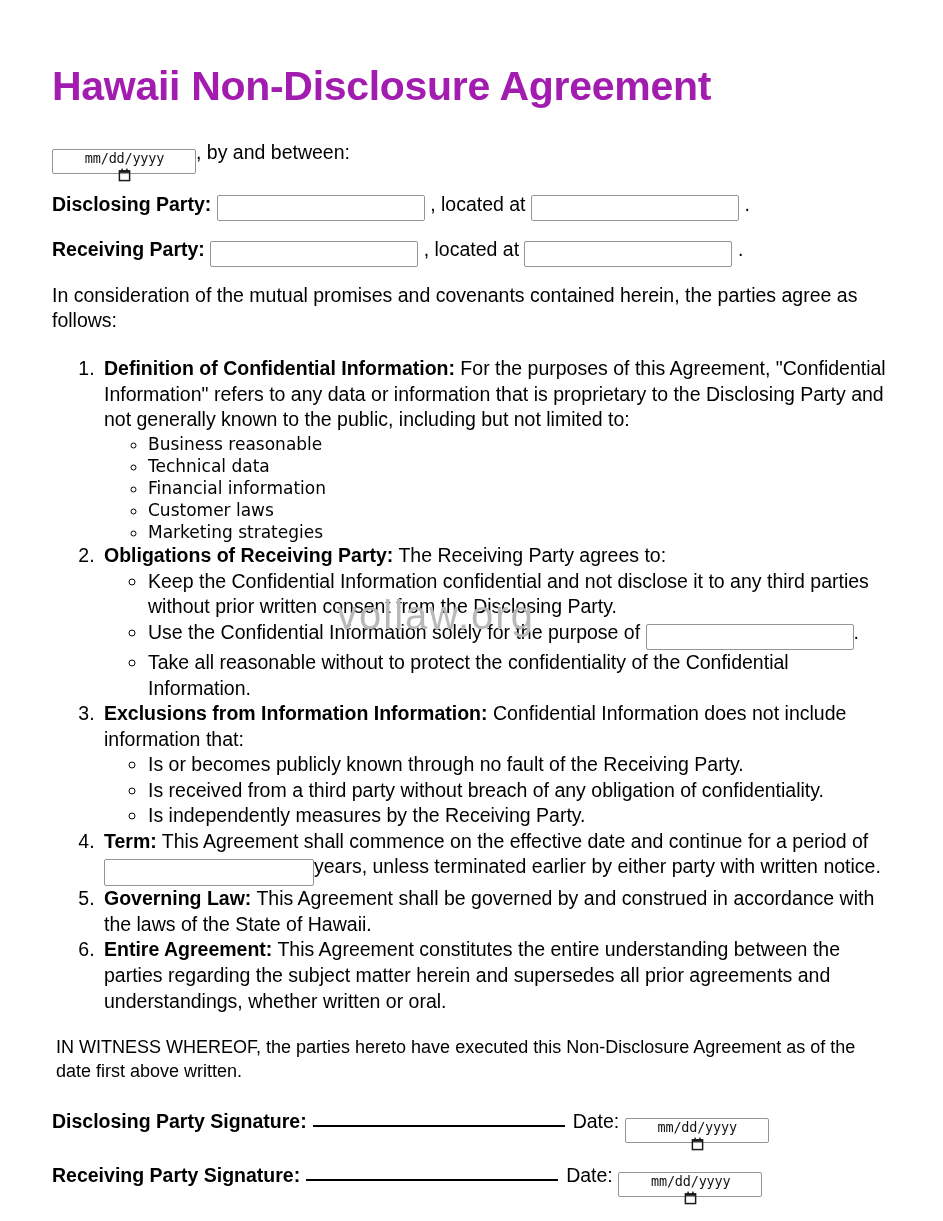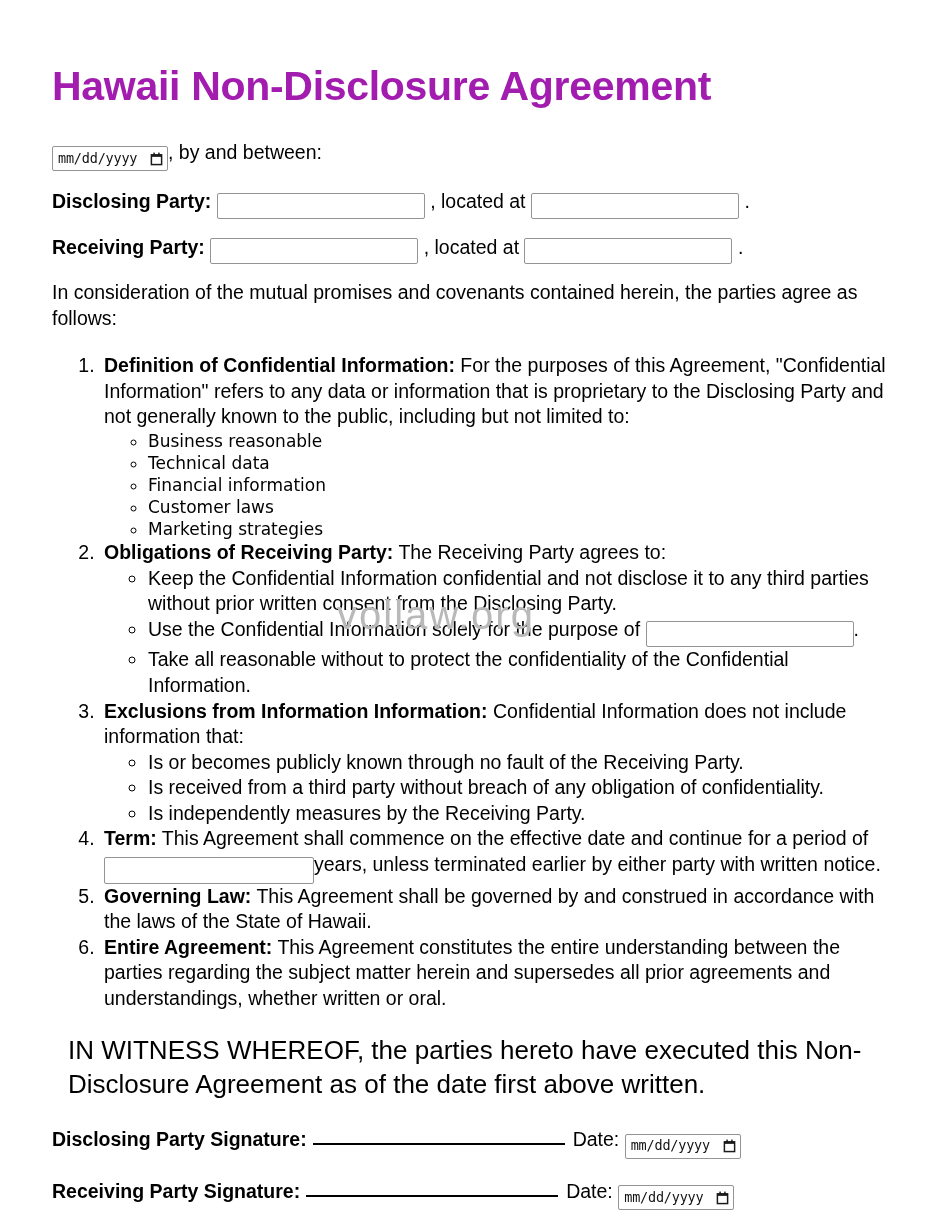--- a/index.html
+++ b/index.html
@@ -72,23 +72,24 @@
 
   .datebox {
     display: inline-flex;
     align-items: center;
     justify-content: space-between;
     border: 1px solid #949494;
     border-radius: 2px;
     background: #fff;
     box-sizing: border-box;
     height: 25px;
-    width: 116px;
+    width: 144px;
     padding: 0 4px 0 5px;
     vertical-align: -4px;
+    flex-direction: column;
   }
   .datebox .dtext {
     font-family: "DejaVu Sans Mono", monospace;
     font-size: 13.5px;
     letter-spacing: -0.2px;
     color: #131313;
     white-space: nowrap;
   }
   .cal-ico { width: 13px; height: 14px; display: block; flex: none; }
 
@@ -117,23 +118,23 @@
   ul.sub-list > li { margin: 0; }
 
   
   ul.sub-list.narrow {
     font-family: "Liberation Sans", sans-serif;
     font-size: 19.5px;
     line-height: 1.31;
   }
 
   .witness {
-    font-size: 26px;
-    line-height: 1.31;
-    margin: 22px 0 26px 16px;
+    font-size: 18px;
+    line-height: 1.31;
+    margin: 22px 0 26px 4px;
   }
 
   .sig-row {
     font-size: 19.5px;
     line-height: 1.3;
     margin: 0 0 20px 0;
     white-space: nowrap;
   }
   .sig-row .lbl { font-weight: bold; }
   .sig-line {

